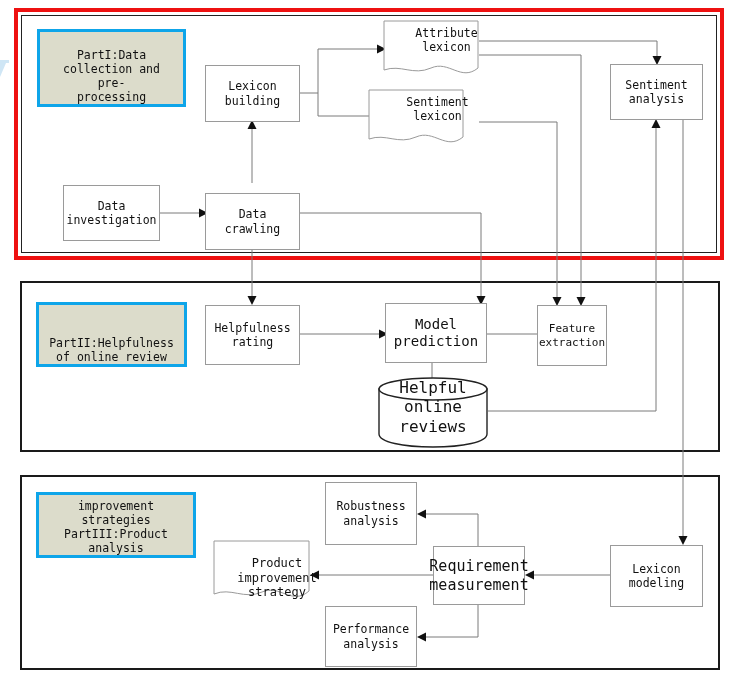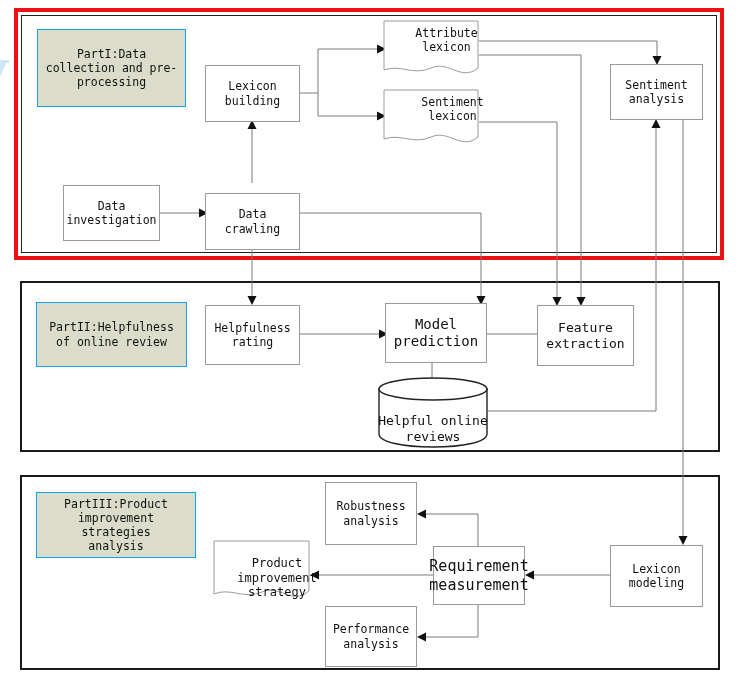--- a/index.html
+++ b/index.html
@@ -12,21 +12,21 @@
   .frame{position:absolute;box-sizing:border-box;background:transparent;}
   .frame-red{border:4px solid #ee1111;}
   .frame-dark{border:2px solid #1a1a1a;}
   .frame-inner-dark{position:absolute;box-sizing:border-box;border:1px solid #222;}
 
   
   .node{position:absolute;box-sizing:border-box;display:flex;align-items:center;
         justify-content:center;text-align:center;line-height:1.22;
         color:#111;background:#ffffff;}
   .rect{border:1px solid #9a9a9a;}
-  .label-box{border:1px solid #0ea5e9;background:#dcdccb;}
+  .label-box{border:3px solid #0ea5e9;background:#dcdccb;align-items:flex-end;}
   .node span{display:block;padding:0 3px;}
 
   
   .doc{position:absolute;}
   .doc svg{position:absolute;left:0;top:0;}
   .doc .txt{position:absolute;left:0;right:0;top:0;display:flex;
             align-items:flex-start;justify-content:center;text-align:center;
             line-height:1.22;color:#111;padding-left:31px;}
 
   
@@ -140,21 +140,21 @@
       <path d="M1,1 L95,1 L95,48 C78,62 66,40 48,48 C30,56 18,44 1,50 Z" fill="#ffffff" stroke="#9a9a9a" stroke-width="1"></path>
     </svg>
     <div class="txt" style="top:6px;font-size:11.5px;">
       <span>
         <span>Attribute</span>
         <span>lexicon</span>
       </span>
     </div>
   </div>
 
-  <div class="doc" style="left:383px;top:89px;width:108px;height:62px;">
+  <div class="doc" style="left:368px;top:89px;width:108px;height:62px;">
     <svg width="96" height="62" viewBox="0 0 96 62">
       <path d="M1,1 L95,1 L95,48 C78,62 66,40 48,48 C30,56 18,44 1,50 Z" fill="#ffffff" stroke="#9a9a9a" stroke-width="1"></path>
     </svg>
     <div class="txt" style="top:6px;font-size:11.5px;">
       <span>
         <span>Sentiment</span>
         <span>lexicon</span>
       </span>
     </div>
   </div>
@@ -193,44 +193,44 @@
     </span>
   </div>
 
   <div class="node rect" style="left:385px;top:303px;width:102px;height:60px;font-size:14px;">
     <span>
       <span>Model</span>
       <span>prediction</span>
     </span>
   </div>
 
-  <div class="node rect" style="left:537px;top:305px;width:97px;height:61px;font-size:13px;">
+  <div class="node rect" style="left:537px;top:305px;width:70px;height:61px;font-size:11px;">
     <span>
       <span>Feature</span>
       <span>extraction</span>
     </span>
   </div>
 
   <div class="cyl" style="left:377px;top:376px;width:112px;height:72px;">
     <svg width="112" height="72" viewBox="0 0 112 72">
       <path d="M2,13 L2,58 C2,66 26,71 56,71 C86,71 110,66 110,58 L110,13 Z" fill="#ffffff" stroke="#222" stroke-width="1.4"></path>
       <ellipse cx="56" cy="13" rx="54" ry="11" fill="#ffffff" stroke="#222" stroke-width="1.4"></ellipse>
     </svg>
-    <div class="txt" style="top:33px;height:40px;font-size:13px;justify-content:center;">
+    <div class="txt" style="top:11px;height:40px;font-size:16px;justify-content:center;">
       <span>
         <span>Helpful online</span>
         <span>reviews</span>
       </span>
     </div>
   </div>
 
   <div class="node label-box" style="left:36px;top:492px;width:160px;height:66px;font-size:11.5px;">
     <span>
+      <span>improvement strategies</span>
       <span>PartIII:Product</span>
-      <span>improvement strategies</span>
       <span>analysis</span>
     </span>
   </div>
 
   <div class="node rect" style="left:325px;top:482px;width:92px;height:63px;font-size:11.5px;">
     <span>
       <span>Robustness</span>
       <span>analysis</span>
     </span>
   </div>

